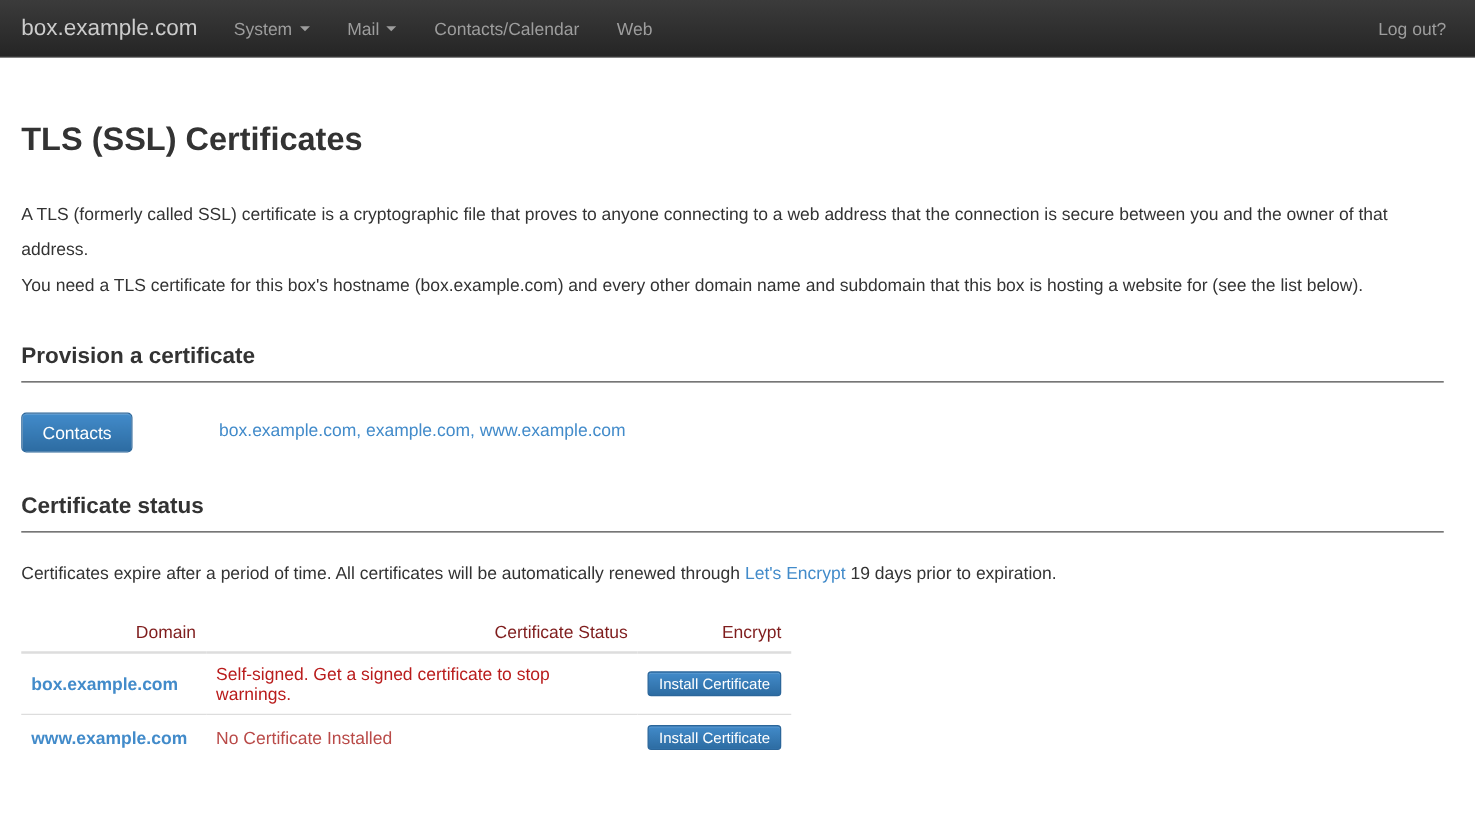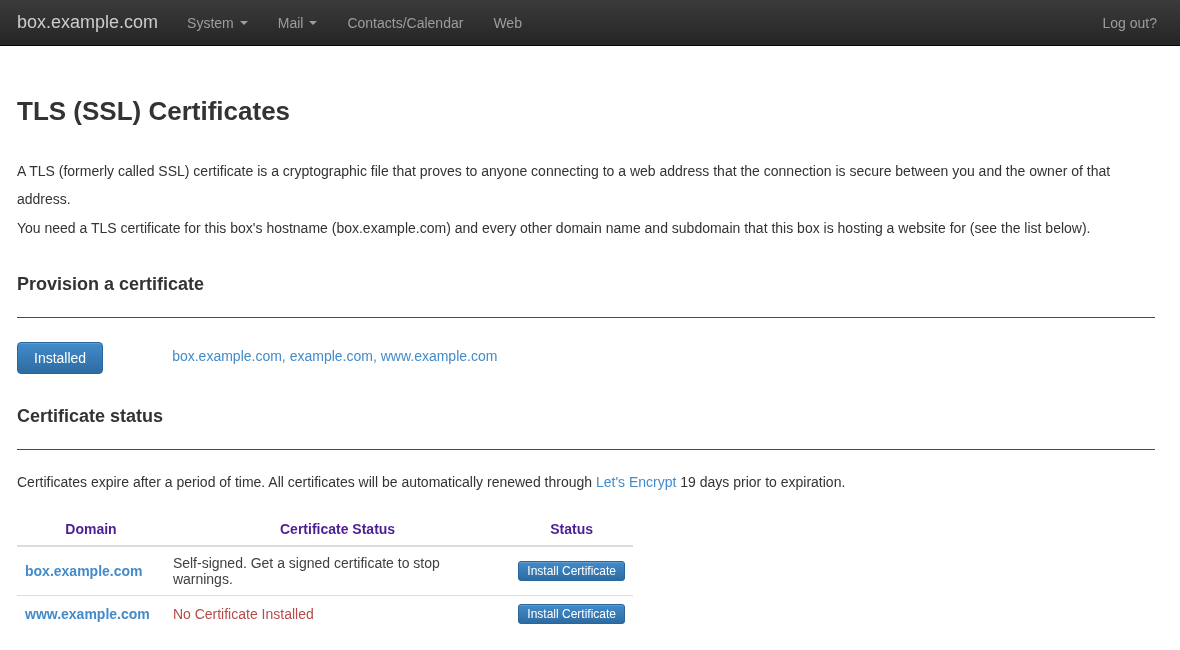--- a/index.html
+++ b/index.html
@@ -40,21 +40,21 @@
   
   .container { padding: 0 25px 0 17px; }
   h1.page-title {
     font-size: 26px; font-weight: bold; color: #333;
     margin: 50px 0 30px 0;
   }
   .intro p { margin: 0 0 1px 0; line-height: 28px; }
 
   h3.section-heading {
     font-size: 18px; font-weight: bold; color: #333;
-    margin: 32px 0 0 0; padding-bottom: 22px;
+    margin: 32px 0 0 0; padding-bottom: 10px;
     border-bottom: 1px solid #4a4a4a;
   }
   .section-gap { margin-top: 52px; }
 
   .provision-row { display: flex; align-items: flex-start; margin-top: 24px; }
   .btn {
     display: inline-block; color: #fff; cursor: pointer;
     background: linear-gradient(to bottom, #428bca 0%, #2d6ca2 100%);
     border: 1px solid #2b669a; border-radius: 4px;
     box-shadow: inset 0 1px 0 rgba(255,255,255,0.15);
@@ -66,29 +66,29 @@
 
   .provision-text { margin-left: 21px; line-height: 20px; padding-top: 4px; }
   a.link { color: #428bca; text-decoration: none; cursor: pointer; }
   .domains-line { margin-top: 0; padding-left: 48px; }
 
   .expire-p { margin: 22px 0 0 0; line-height: 20px; }
 
   
   table.cert-table { border-collapse: collapse; width: 616px; margin-top: 21px; }
   .cert-table th {
-    text-align: center; font-weight: bold; color: #4c1d95;
+    text-align: right; font-weight: normal; color: #7f1d1d;
     padding: 8px; border-bottom: 2px solid #ddd;
   }
   .cert-table td { padding: 8px; border-top: 1px solid #ddd; vertical-align: middle; }
   .col-domain { width: 148px; }
   .col-status { width: 350px; }
   .col-actions { width: 118px; }
   a.domain-link { font-weight: bold; color: #428bca; text-decoration: none; cursor: pointer; }
-  .status-warning { color: #404040; }
+  .status-warning { color: #b91c1c; }
   .status-danger  { color: #b94a48; }
 </style>
 </head>
 <body>
 
 <nav class="navbar">
   <a class="brand">box.example.com</a>
 
   <a class="nav-link">
       <span>System</span>
@@ -115,36 +115,36 @@
   <h1 class="page-title">TLS (SSL) Certificates</h1>
 
   <div class="intro">
     <p>A TLS (formerly called SSL) certificate is a cryptographic file that proves to anyone connecting to a web address that the connection is secure between you and the owner of that address.</p>
     <p>You need a TLS certificate for this box's hostname (box.example.com) and every other domain name and subdomain that this box is hosting a website for (see the list below).</p>
   </div>
 
   <h3 class="section-heading">Provision a certificate</h3>
 
   <div class="provision-row">
-    <button class="btn btn-default-size">Installed</button>
+    <button class="btn btn-default-size">Contacts</button>
     <div class="provision-text">
       <div class="domains-line"><a class="link">box.example.com, example.com, www.example.com</a></div>
     </div>
   </div>
 
   <h3 class="section-heading section-gap">Certificate status</h3>
 
   <p class="expire-p"><span>Certificates expire after a period of time. All certificates will be automatically renewed through </span><a class="link">Let's Encrypt</a><span> 19 days prior to expiration.</span></p>
 
   <table class="cert-table">
     <thead>
       <tr>
         <th class="col-domain">Domain</th>
         <th class="col-status">Certificate Status</th>
-        <th class="col-actions">Status</th>
+        <th class="col-actions">Encrypt</th>
       </tr>
     </thead>
     <tbody>
       <tr>
         <td><a class="domain-link">box.example.com</a></td>
         <td><span class="status-warning">Self-signed. Get a signed certificate to stop warnings.</span></td>
         <td><button class="btn btn-xs">Install Certificate</button></td>
       </tr>
       <tr>
         <td><a class="domain-link">www.example.com</a></td>

